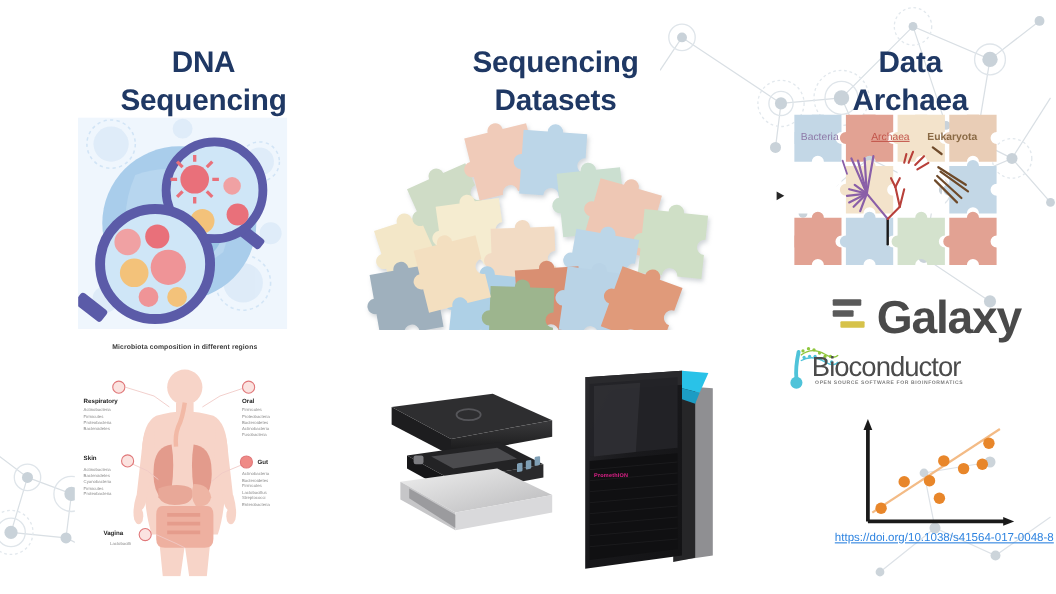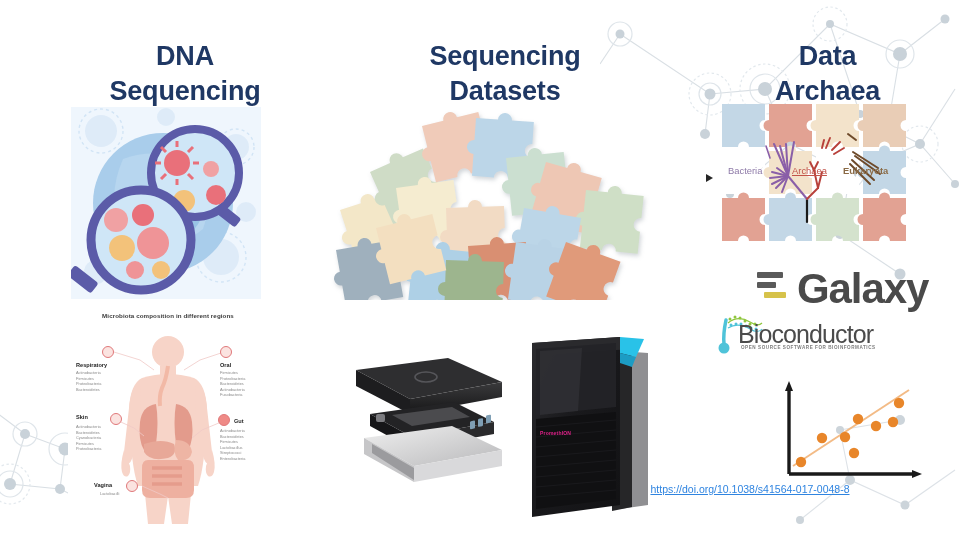--- a/index.html
+++ b/index.html
@@ -83,21 +83,20 @@
   #prom-brand {
     position: absolute; left: 20px; top: 103px;
     font-size: 5px; font-weight: bold; color: #e0218a; letter-spacing: 0.2px;
   }
 
   
   #tol { position: absolute; left: 722px; top: 104px; width: 196px; height: 148px; }
   .tol-domain {
     position: absolute; font-size: 9.4px; font-weight: normal;
     white-space: nowrap;
-    margin-top: 47px;
   }
   #dom-bacteria  { left: 6px;  top: 14px; color: #8e7aa8; }
   #dom-archaea   { left: 70px; top: 14px; color: #c2544a; text-decoration: underline; }
   #dom-eukaryota { left: 121px; top: 14px; color: #8a6a45; font-weight: bold; }
 
   #play-arrow {
     position: absolute; left: 706px; top: 174px;
     width: 0; height: 0;
     border-left: 7px solid #262626;
     border-top: 4.5px solid transparent;
@@ -123,22 +122,22 @@
     position: absolute; left: 31px; top: 33px;
     font-size: 4.6px; color: #7d7d7d; letter-spacing: 0.55px;
     font-weight: bold;
   }
 
   
   #scatter { position: absolute; left: 775px; top: 378px; width: 150px; height: 104px; }
 
   
   #links {
-    position: absolute; left: 575px; top: 482px; width: 350px;
-    text-align: center;
+    position: absolute; left: 608px; top: 482px; width: 350px;
+    text-align: right;
     font-size: 10.5px; line-height: 1.42; color: #2f6fc0;
   }
   #links .line { display: block; white-space: nowrap; }
   #links a {
     color: #2f84e0; text-decoration: underline;
   }
   #links .sep { color: #222; text-decoration: none; }
   #links .lastline { color: #404040; }
 </style>
 </head>

